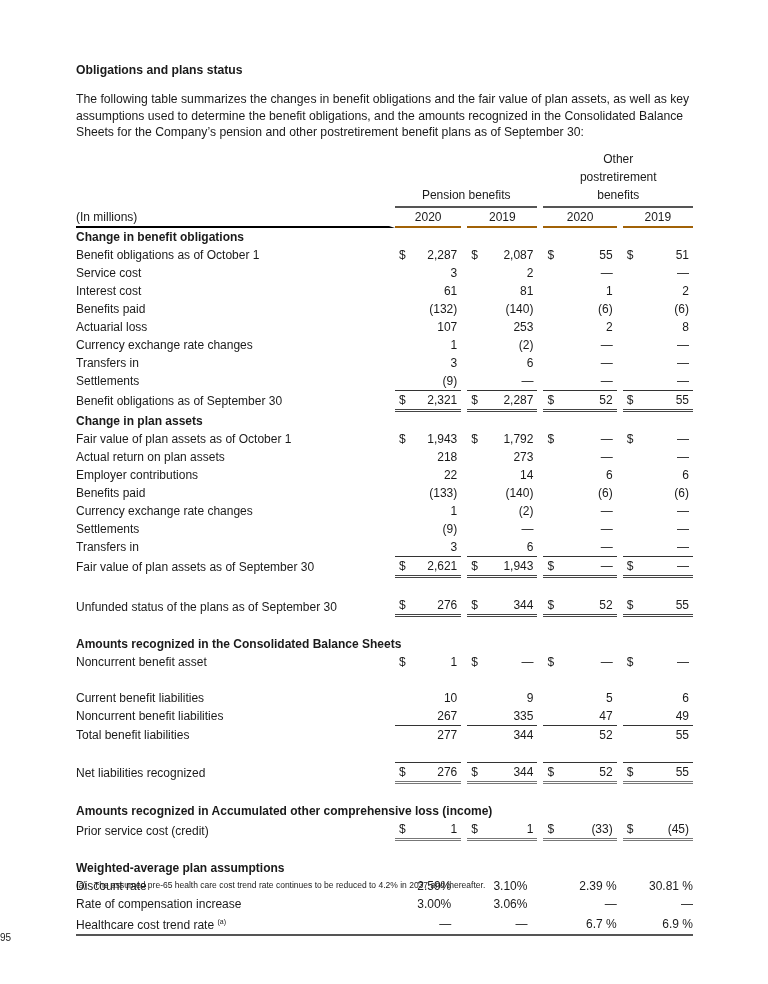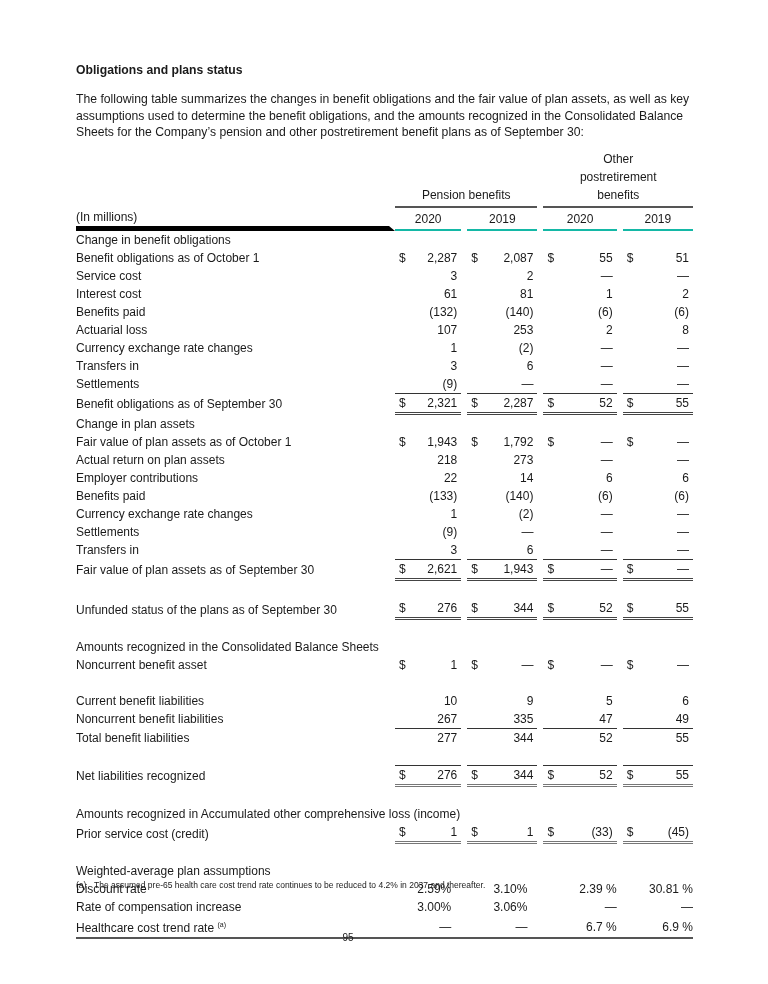--- a/index.html
+++ b/index.html
@@ -9,35 +9,35 @@
   .intro { position: absolute; left: 76px; top: 91px; width: 630px; line-height: 16.5px; font-size: 12.2px; }
   table.fin { position: absolute; left: 76px; top: 150px; border-collapse: separate; border-spacing: 0; width: 617px; font-size: 12px; }
   table.fin td { padding: 0; height: 18px; line-height: 18px; white-space: nowrap; }
   col.c-label { width: 318px; }
   col.c-gap { width: 6px; }
   col.c-p20 { width: 66px; }
   col.c-p19 { width: 70px; }
   col.c-o20 { width: 73px; }
   col.c-o19 { width: 70px; }
   .hdr-group { text-align: center; vertical-align: bottom; line-height: 13px; padding-bottom: 2px !important; border-bottom: 2px solid #555; }
-  .hdr-year { text-align: center; border-bottom: 2px solid #14b8a6; }
-  .hdr-label { border-bottom: 5px solid #000000; }
-  .sec { font-weight: normal; }
+  .hdr-year { text-align: center; border-bottom: 2px solid #a16207; }
+  .hdr-label { border-bottom: 2px solid #000000; }
+  .sec { font-weight: bold; }
   .num { position: relative; text-align: right; padding-right: 4px !important; }
   .num .cur { position: absolute; left: 4px; }
   .pct { text-align: right; }
   .u-top td.num, .u-top td.pct { border-top: 1px solid #333; }
   .dbl td.num { border-bottom: 3px double #444; }
   .gray-dbl td.num { border-bottom: 3px double #777; }
   .sp { height: 18px; }
   .footnote-line td { border-bottom: 2px solid #555; }
   sup { font-size: 7px; vertical-align: 5px; }
   .footnote { position: absolute; left: 76px; top: 880px; font-size: 8.5px; }
   .footnote .mark { display: inline-block; width: 18px; }
-  .pageno { position: absolute; left: 0; width: 696px; top: 932px; text-align: center; font-size: 10px; }
+  .pageno { position: absolute; left: 0; width: 696px; top: 932px; text-align: left; font-size: 10px; }
 </style>
 </head>
 <body>
 
 <div class="heading">Obligations and plans status</div>
 <div class="intro">The following table summarizes the changes in benefit obligations and the fair value of plan assets, as well as key assumptions used to determine the benefit obligations, and the amounts recognized in the Consolidated Balance Sheets for the Company’s pension and other postretirement benefit plans as of September 30:</div>
 
 <table class="fin">
   <colgroup>
     <col class="c-label">

